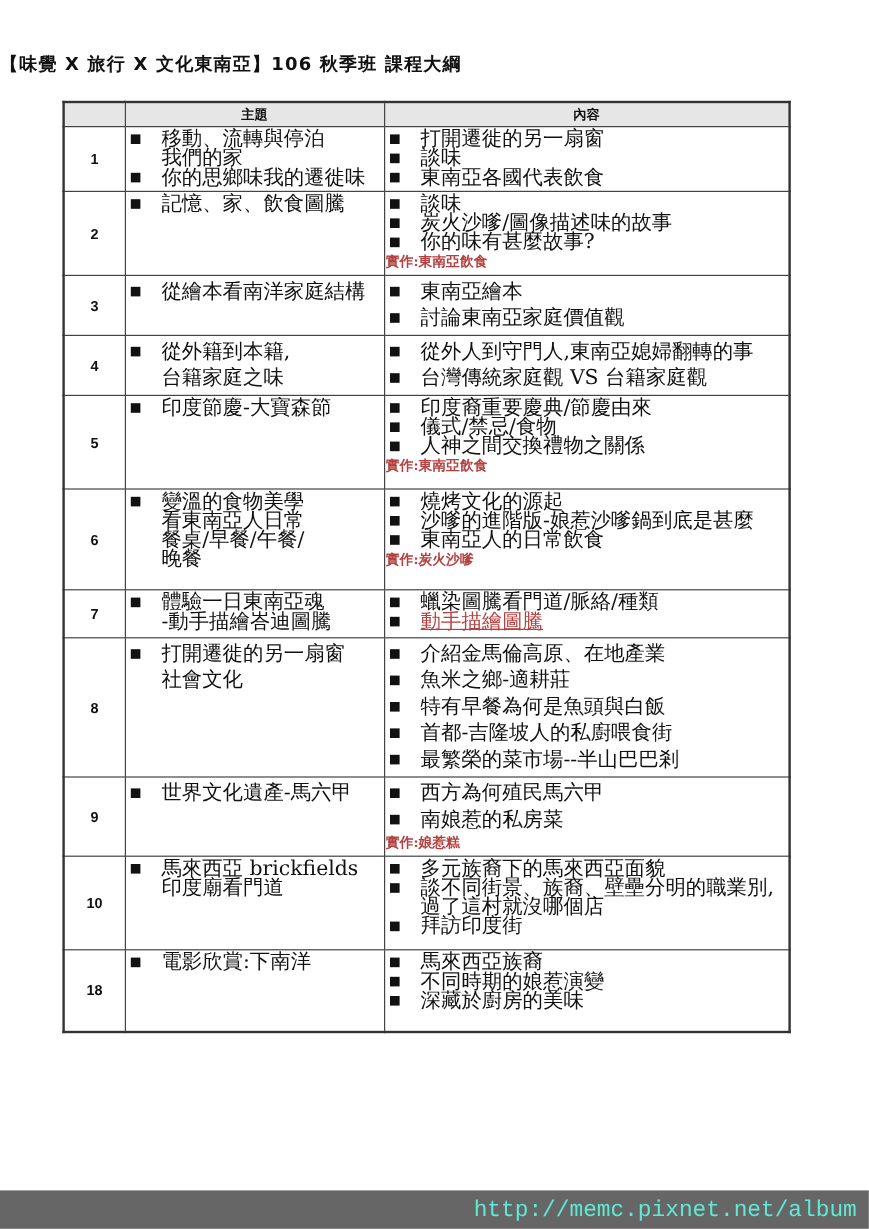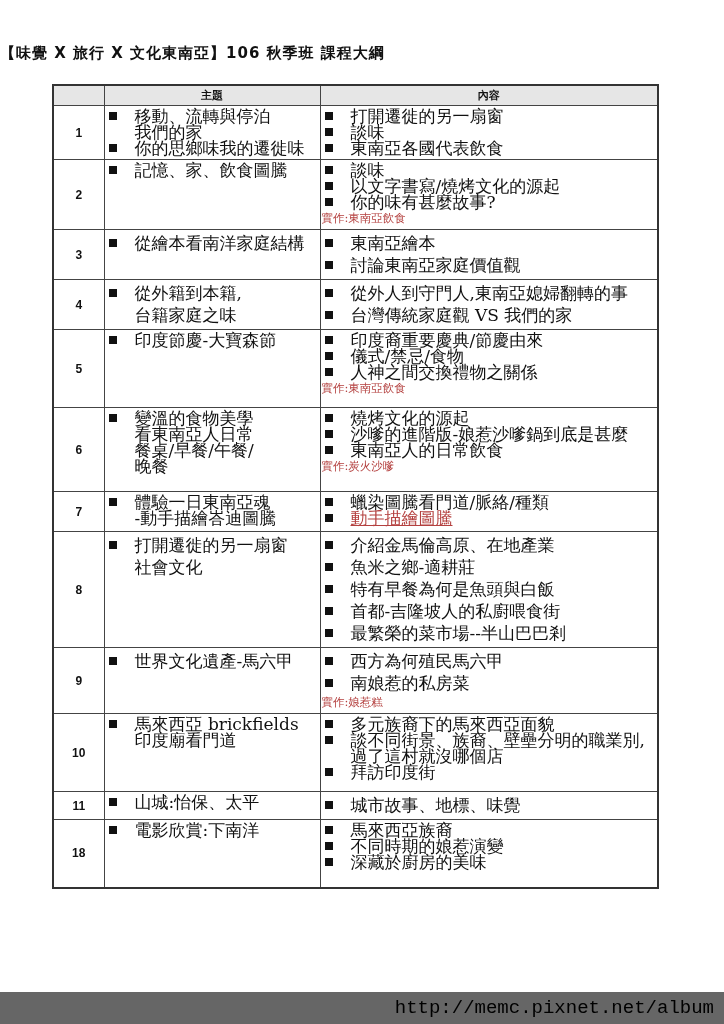--- a/index.html
+++ b/index.html
@@ -29,26 +29,26 @@
     font-family: "Liberation Sans", "DejaVu Sans", sans-serif; font-weight: bold; font-size: 12px;
   }
   .cell { padding: 2px 0 3px 0; }
   .item { display: flex; font-size: 17px; line-height: 16px; min-height: 16px; }
   .item.loose { line-height: 22px; min-height: 22px; }
   .bullet { width: 30px; flex: none; position: relative; }
   .bullet i { position: absolute; left: 4px; top: 4px; width: 8px; height: 8px; background: #111; }
   .item.loose .bullet i { top: 7px; }
   .txt { flex: 1; white-space: normal; }
   .red { color: #b4403f; text-decoration: underline; }
-  .practice { font-size: 11.5px; line-height: 16px; color: #b4403f; padding-left: 1px; }
+  .practice { font-size: 11.5px; line-height: 16px; color: #b4403f; padding-left: 1px; font-weight: bold; }
   .footer {
     position: absolute; left: 0; top: 992px; width: 724px; height: 32px; background: #666666;
   }
   .footer span {
-    position: absolute; right: 10px; top: 5px; color: #000000;
+    position: absolute; right: 10px; top: 5px; color: #5eead4;
     font-family: "Liberation Mono", "DejaVu Sans Mono", monospace; font-size: 19px;
   }
 </style>
 </head>
 <body>
 
 <div class="title">【味覺 X 旅行 X 文化東南亞】106 秋季班  課程大綱</div>
 
 <table class="syllabus">
   <colgroup>
@@ -126,21 +126,21 @@
             <div class="item">
               <span class="bullet">
                 <i></i>
               </span>
               <span class="txt">談味</span>
             </div>
             <div class="item">
               <span class="bullet">
                 <i></i>
               </span>
-              <span class="txt">以文字書寫/燒烤文化的源起</span>
+              <span class="txt">炭火沙嗲/圖像描述味的故事</span>
             </div>
             <div class="item">
               <span class="bullet">
                 <i></i>
               </span>
               <span class="txt">你的味有甚麼故事?</span>
             </div>
             <div class="practice">實作:東南亞飲食</div>
           </div>
         </td>
@@ -195,21 +195,21 @@
             <div class="item loose">
               <span class="bullet">
                 <i></i>
               </span>
               <span class="txt">從外人到守門人,東南亞媳婦翻轉的事</span>
             </div>
             <div class="item loose">
               <span class="bullet">
                 <i></i>
               </span>
-              <span class="txt">台灣傳統家庭觀 VS 我們的家</span>
+              <span class="txt">台灣傳統家庭觀 VS 台籍家庭觀</span>
             </div>
           </div>
         </td>
       </tr>
       <tr style="height: 78px;">
         <td class="num">5</td>
         <td>
           <div class="cell">
             <div class="item">
               <span class="bullet">
@@ -433,43 +433,20 @@
               <span class="bullet">
                 <i></i>
               </span>
               <span class="txt">談不同街景、族裔、壁壘分明的職業別,過了這村就沒哪個店</span>
             </div>
             <div class="item">
               <span class="bullet">
                 <i></i>
               </span>
               <span class="txt">拜訪印度街</span>
-            </div>
-          </div>
-        </td>
-      </tr>
-      <tr style="height: 24px;">
-        <td class="num">11</td>
-        <td>
-          <div class="cell">
-            <div class="item">
-              <span class="bullet">
-                <i></i>
-              </span>
-              <span class="txt">山城:怡保、太平</span>
-            </div>
-          </div>
-        </td>
-        <td>
-          <div class="cell">
-            <div class="item loose">
-              <span class="bullet">
-                <i></i>
-              </span>
-              <span class="txt">城市故事、地標、味覺</span>
             </div>
           </div>
         </td>
       </tr>
       <tr style="height: 68px;">
         <td class="num">18</td>
         <td>
           <div class="cell">
             <div class="item">
               <span class="bullet">

